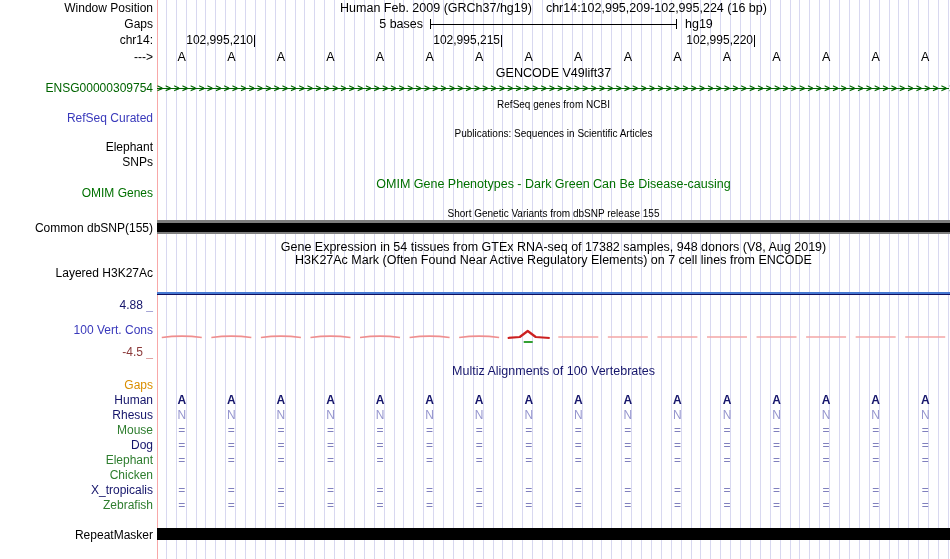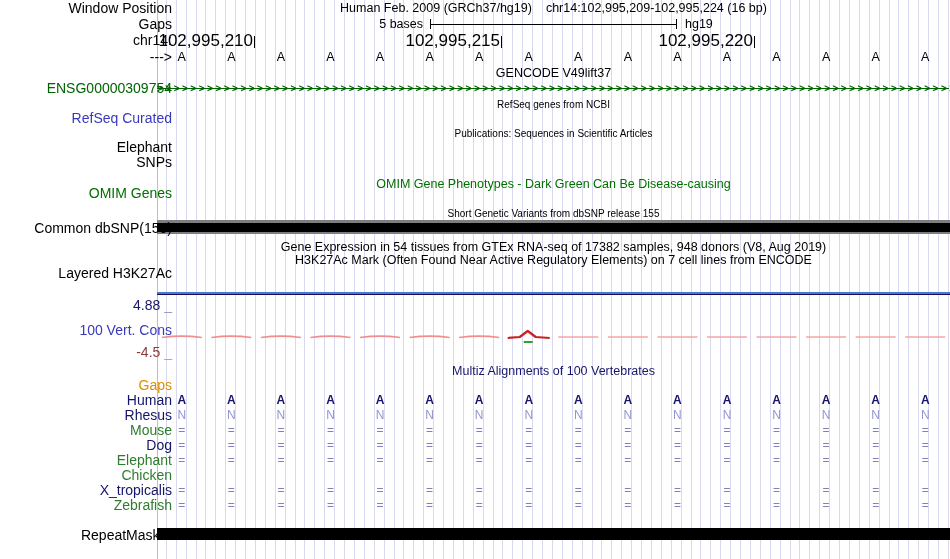--- a/index.html
+++ b/index.html
@@ -1,37 +1,37 @@
 <!DOCTYPE html>
 <html style="--grid: #d8d8f0; --guide-red: #f8a8a8; --navy: #15156B; --blue: #3939BB; --periwinkle: #9595CE; --eq-blue: #8080BE; --green-label: #2E7D2E; --dark-green: #006400; --omim-green: #007000; --orange: #D98E00; --maroon: #8B3A3A; --wiggle-salmon: #EF8E8E; --wiggle-flat: #F3A6A6; --wiggle-red: #CC2020; --wiggle-green: #33A033; --h3k27ac-blue: #4679D2;"><head>
 <meta charset="utf-8">
 <style>
   html,body{margin:0;padding:0;background:#fff;}
   #page{position:relative;width:950px;height:559px;background:#fff;overflow:hidden;
         font-family:"Liberation Sans",sans-serif;color:#000;}
   .grid{position:absolute;left:157px;top:0;width:793px;height:559px;
         background:repeating-linear-gradient(90deg,transparent 0 8.9px,var(--grid) 8.9px 9.9px);}
   .redline{position:absolute;left:157px;top:0;width:1px;height:559px;background:var(--guide-red);}
-  .glabel{position:absolute;left:0;width:153px;text-align:right;font-size:14px;line-height:13px;
-          white-space:nowrap;padding-left:19px;}
+  .glabel{position:absolute;left:0;width:153px;text-align:right;font-size:12px;line-height:13px;
+          white-space:nowrap;}
   .ctitle{position:absolute;left:157px;width:793px;text-align:center;font-size:12.5px;line-height:13px;
           white-space:nowrap;box-sizing:border-box;}
   .ctitle.small{font-size:10px;line-height:11px;}
   .abs{position:absolute;font-size:12.5px;line-height:13px;white-space:nowrap;}
   .c-blue{color:var(--blue);}
   .c-navy{color:var(--navy);}
   .c-dgreen{color:var(--dark-green);}
   .c-omim{color:var(--omim-green);}
   .c-green{color:var(--green-label);}
   .c-orange{color:var(--orange);}
   .c-maroon{color:var(--maroon);}
   .scalebar{position:absolute;height:10px;border-left:1px solid #000;border-right:1px solid #000;}
   .scalebar i{display:block;height:5px;border-bottom:1px solid #000;}
   .ruler-row{height:14px;}
-  .ruler-tick{position:absolute;top:0;font-size:17px;line-height:13px;white-space:nowrap;}
+  .ruler-tick{position:absolute;top:0;font-size:12px;line-height:13px;white-space:nowrap;}
   .tickbar{display:inline-block;width:1px;height:12px;background:#000;margin-left:1px;vertical-align:middle;}
   .mz-row{position:absolute;left:157px;width:793px;display:flex;height:15px;line-height:15px;
           font-size:12px;text-align:center;}
   .mz-row span{flex:1;}
   .seq-row{height:14px;line-height:14px;font-size:12.5px;color:#000;}
   .g-a{color:var(--navy);font-weight:bold;}
   .g-n{color:var(--periwinkle);}
   .g-eq{color:var(--eq-blue);}
   .gene-line{position:absolute;top:88px;left:157px;width:792px;height:1px;background:var(--dark-green);}
   .gene-arrows{position:absolute;top:82px;left:157px;width:793px;height:13px;line-height:13px;

